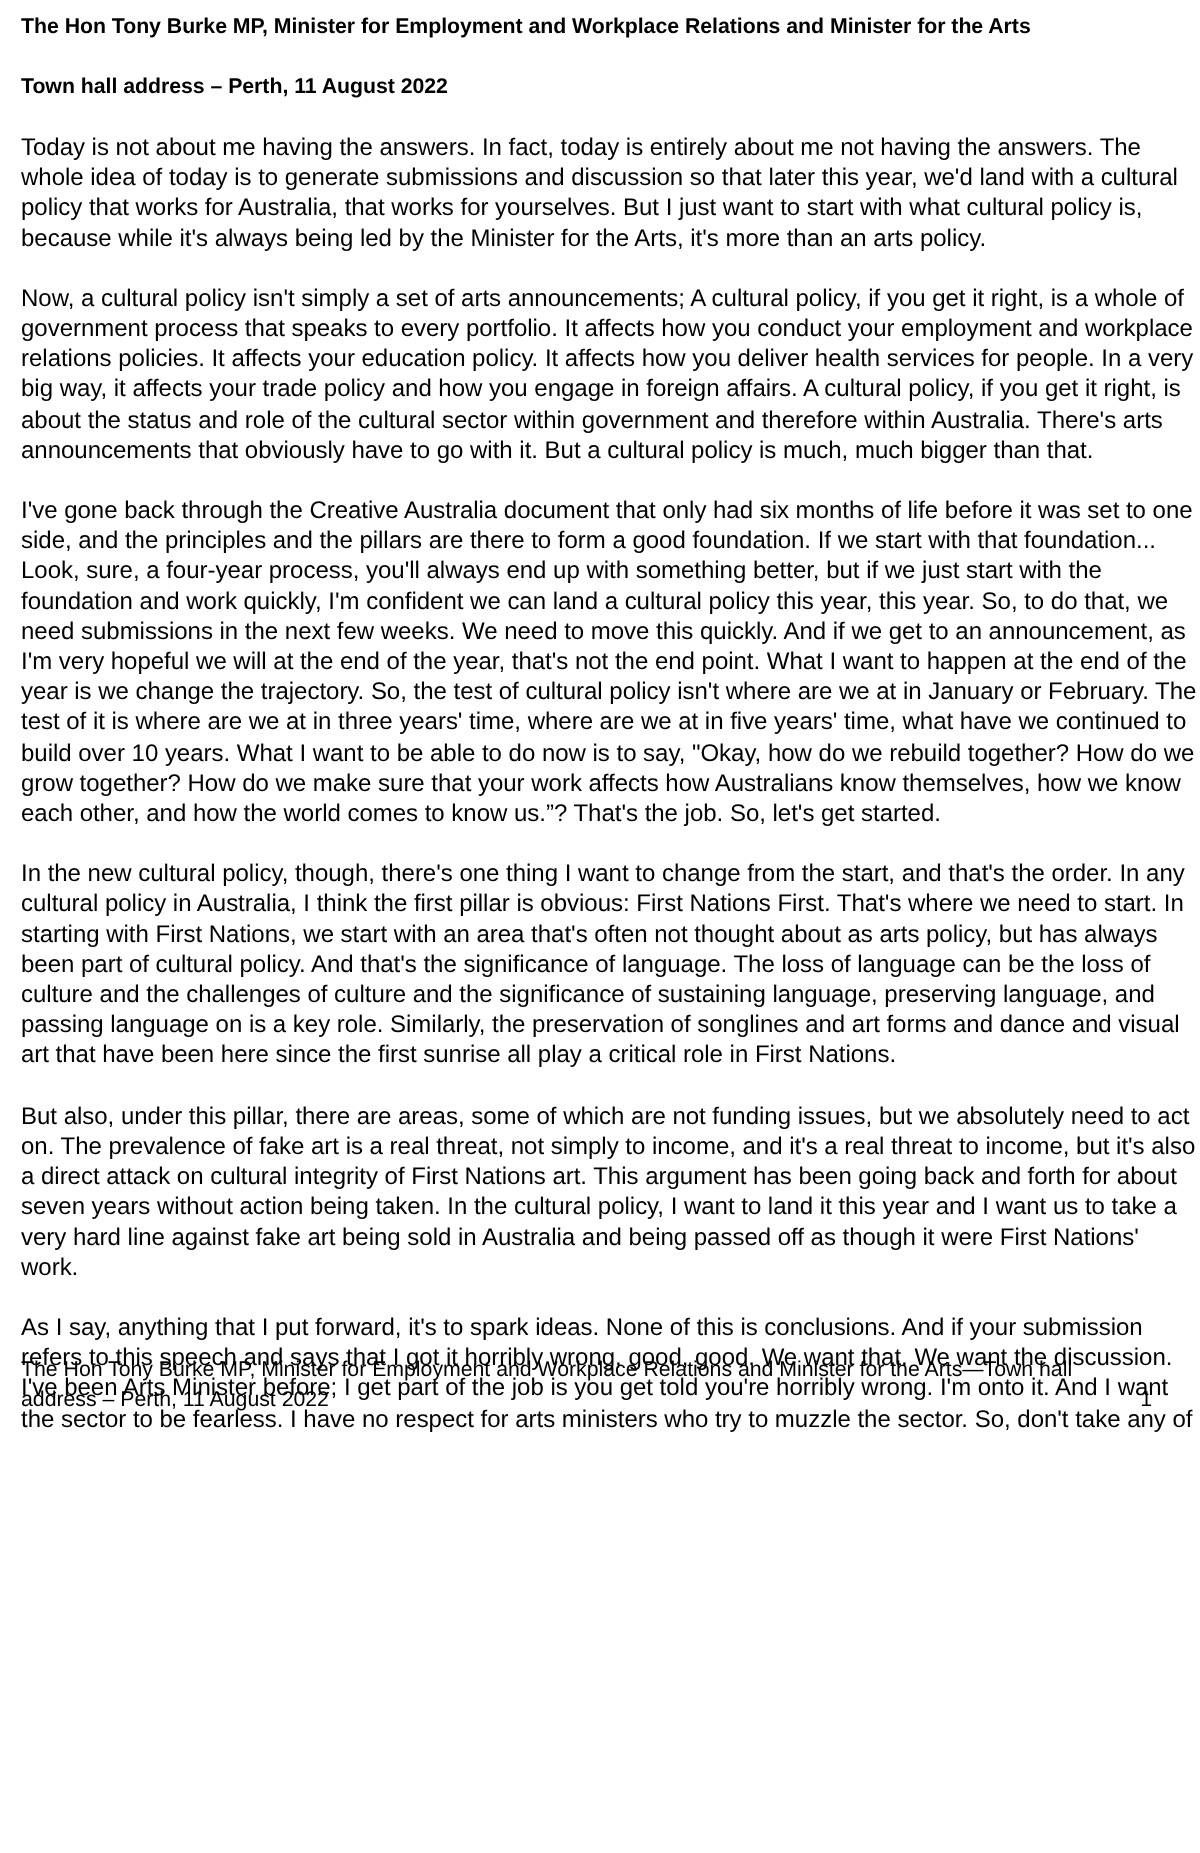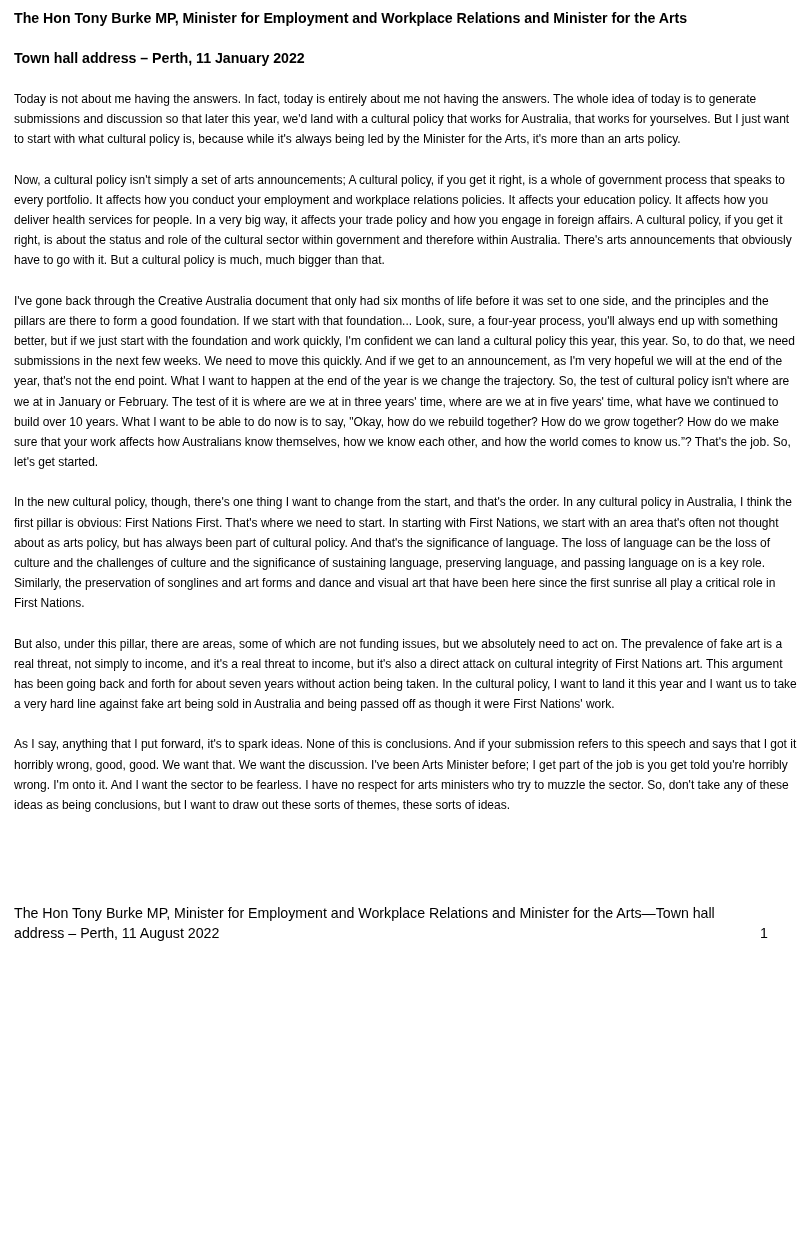--- a/index.html
+++ b/index.html
@@ -32,21 +32,21 @@
     padding: 0;
     letter-spacing: -0.02px;
   }
   .heading-gap {
     height: 20px;
   }
   .body-block {
     margin-top: 21px;
   }
   p.para {
-    font-size: 12px;
+    font-size: 16px;
     line-height: 20.2px;
     margin: 0 0 20px 0;
     padding: 0;
     text-align: left;
     letter-spacing: -0.01px;
     word-spacing: 0px;
   }
   p.para:last-child {
     margin-bottom: 0;
   }
@@ -77,21 +77,21 @@
 </style>
 </head>
 <body>
 
 <div class="page">
 
   <h1 class="doc-heading">The Hon Tony Burke MP, Minister for Employment and Workplace Relations and Minister for the Arts</h1>
 
   <div class="heading-gap"></div>
 
-  <h2 class="doc-heading">Town hall address – Perth, 11 January 2022</h2>
+  <h2 class="doc-heading">Town hall address – Perth, 11 August 2022</h2>
 
   <div class="body-block">
     <p class="para">Today is not about me having the answers. In fact, today is entirely about me not having the answers. The whole idea of today is to generate submissions and discussion so that later this year, we'd land with a cultural policy that works for Australia, that works for yourselves. But I just want to start with what cultural policy is, because while it's always being led by the Minister for the Arts, it's more than an arts policy.</p>
     <p class="para">Now, a cultural policy isn't simply a set of arts announcements; A cultural policy, if you get it right, is a whole of government process that speaks to every portfolio. It affects how you conduct your employment and workplace relations policies. It affects your education policy. It affects how you deliver health services for people. In a very big way, it affects your trade policy and how you engage in foreign affairs. A cultural policy, if you get it right, is about the status and role of the cultural sector within government and therefore within Australia. There's arts announcements that obviously have to go with it. But a cultural policy is much, much bigger than that.</p>
     <p class="para">I've gone back through the Creative Australia document that only had six months of life before it was set to one side, and the principles and the pillars are there to form a good foundation. If we start with that foundation... Look, sure, a four-year process, you'll always end up with something better, but if we just start with the foundation and work quickly, I'm confident we can land a cultural policy this year, this year. So, to do that, we need submissions in the next few weeks. We need to move this quickly. And if we get to an announcement, as I'm very hopeful we will at the end of the year, that's not the end point. What I want to happen at the end of the year is we change the trajectory. So, the test of cultural policy isn't where are we at in January or February. The test of it is where are we at in three years' time, where are we at in five years' time, what have we continued to build over 10 years. What I want to be able to do now is to say, "Okay, how do we rebuild together? How do we grow together? How do we make sure that your work affects how Australians know themselves, how we know each other, and how the world comes to know us.”? That's the job. So, let's get started.</p>
     <p class="para">In the new cultural policy, though, there's one thing I want to change from the start, and that's the order. In any cultural policy in Australia, I think the first pillar is obvious: First Nations First. That's where we need to start. In starting with First Nations, we start with an area that's often not thought about as arts policy, but has always been part of cultural policy. And that's the significance of language. The loss of language can be the loss of culture and the challenges of culture and the significance of sustaining language, preserving language, and passing language on is a key role. Similarly, the preservation of songlines and art forms and dance and visual art that have been here since the first sunrise all play a critical role in First Nations.</p>
     <p class="para">But also, under this pillar, there are areas, some of which are not funding issues, but we absolutely need to act on. The prevalence of fake art is a real threat, not simply to income, and it's a real threat to income, but it's also a direct attack on cultural integrity of First Nations art. This argument has been going back and forth for about seven years without action being taken. In the cultural policy, I want to land it this year and I want us to take a very hard line against fake art being sold in Australia and being passed off as though it were First Nations' work.</p>
     <p class="para">As I say, anything that I put forward, it's to spark ideas. None of this is conclusions. And if your submission refers to this speech and says that I got it horribly wrong, good, good. We want that. We want the discussion. I've been Arts Minister before; I get part of the job is you get told you're horribly wrong. I'm onto it. And I want the sector to be fearless. I have no respect for arts ministers who try to muzzle the sector. So, don't take any of these ideas as being conclusions, but I want to draw out these sorts of themes, these sorts of ideas.</p>
   </div>
 

